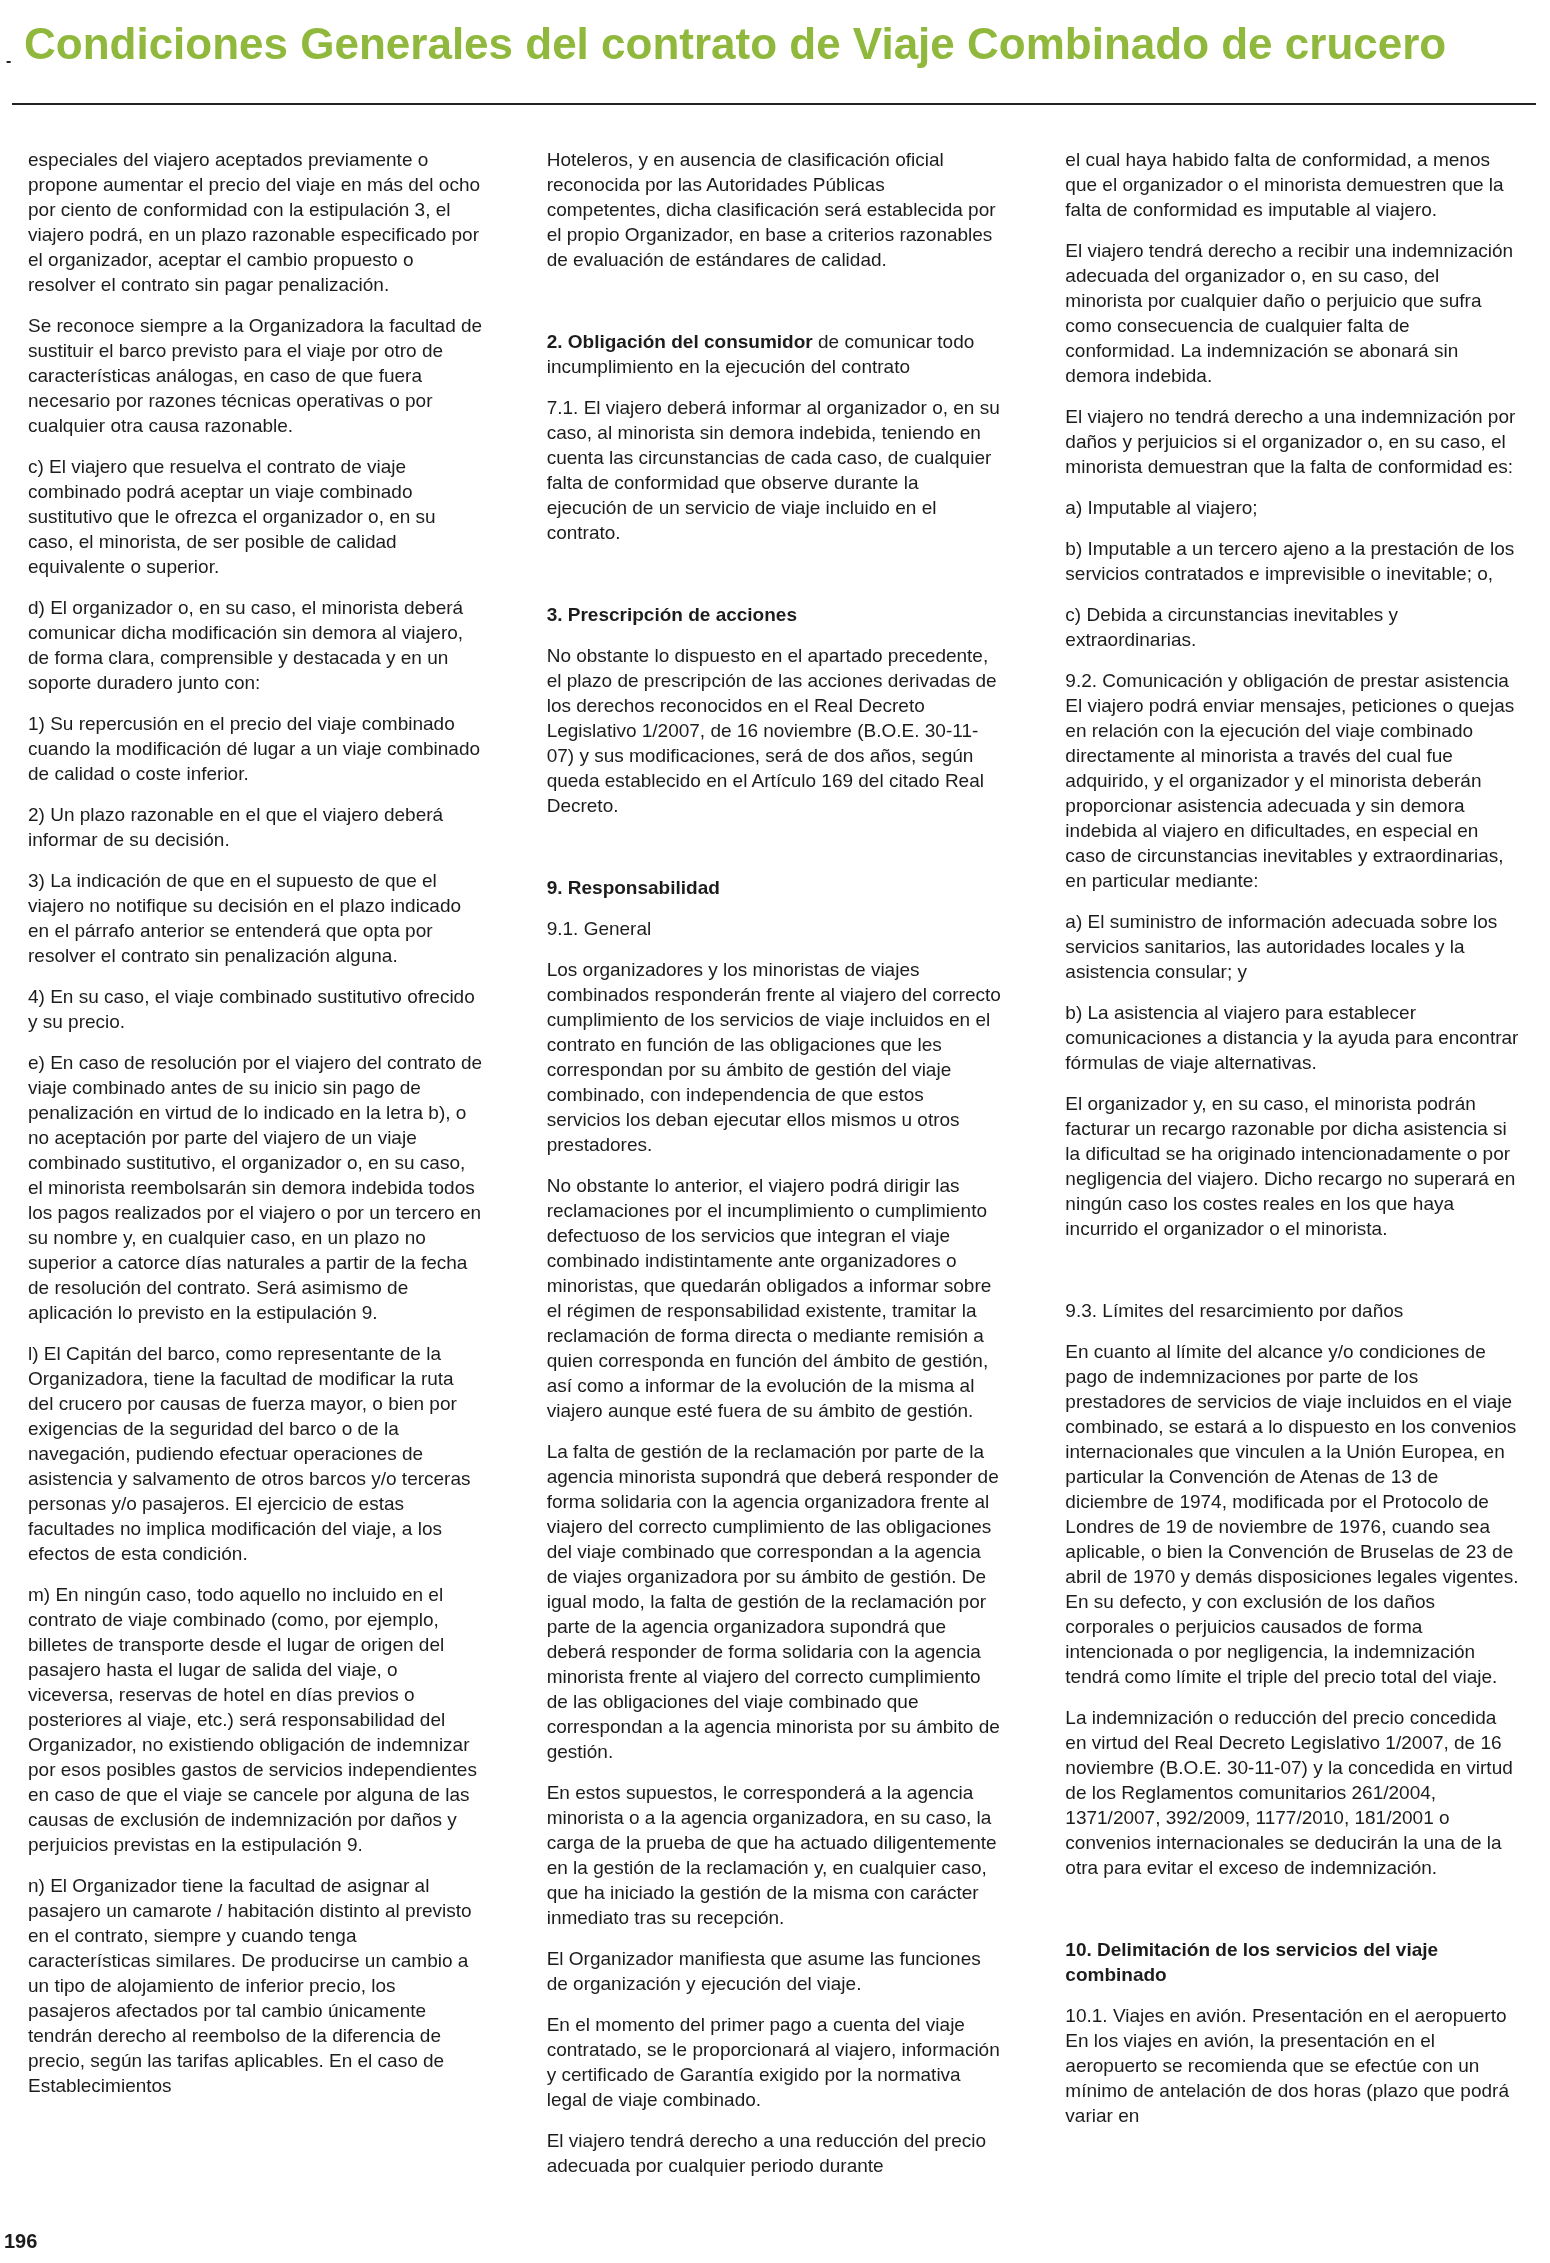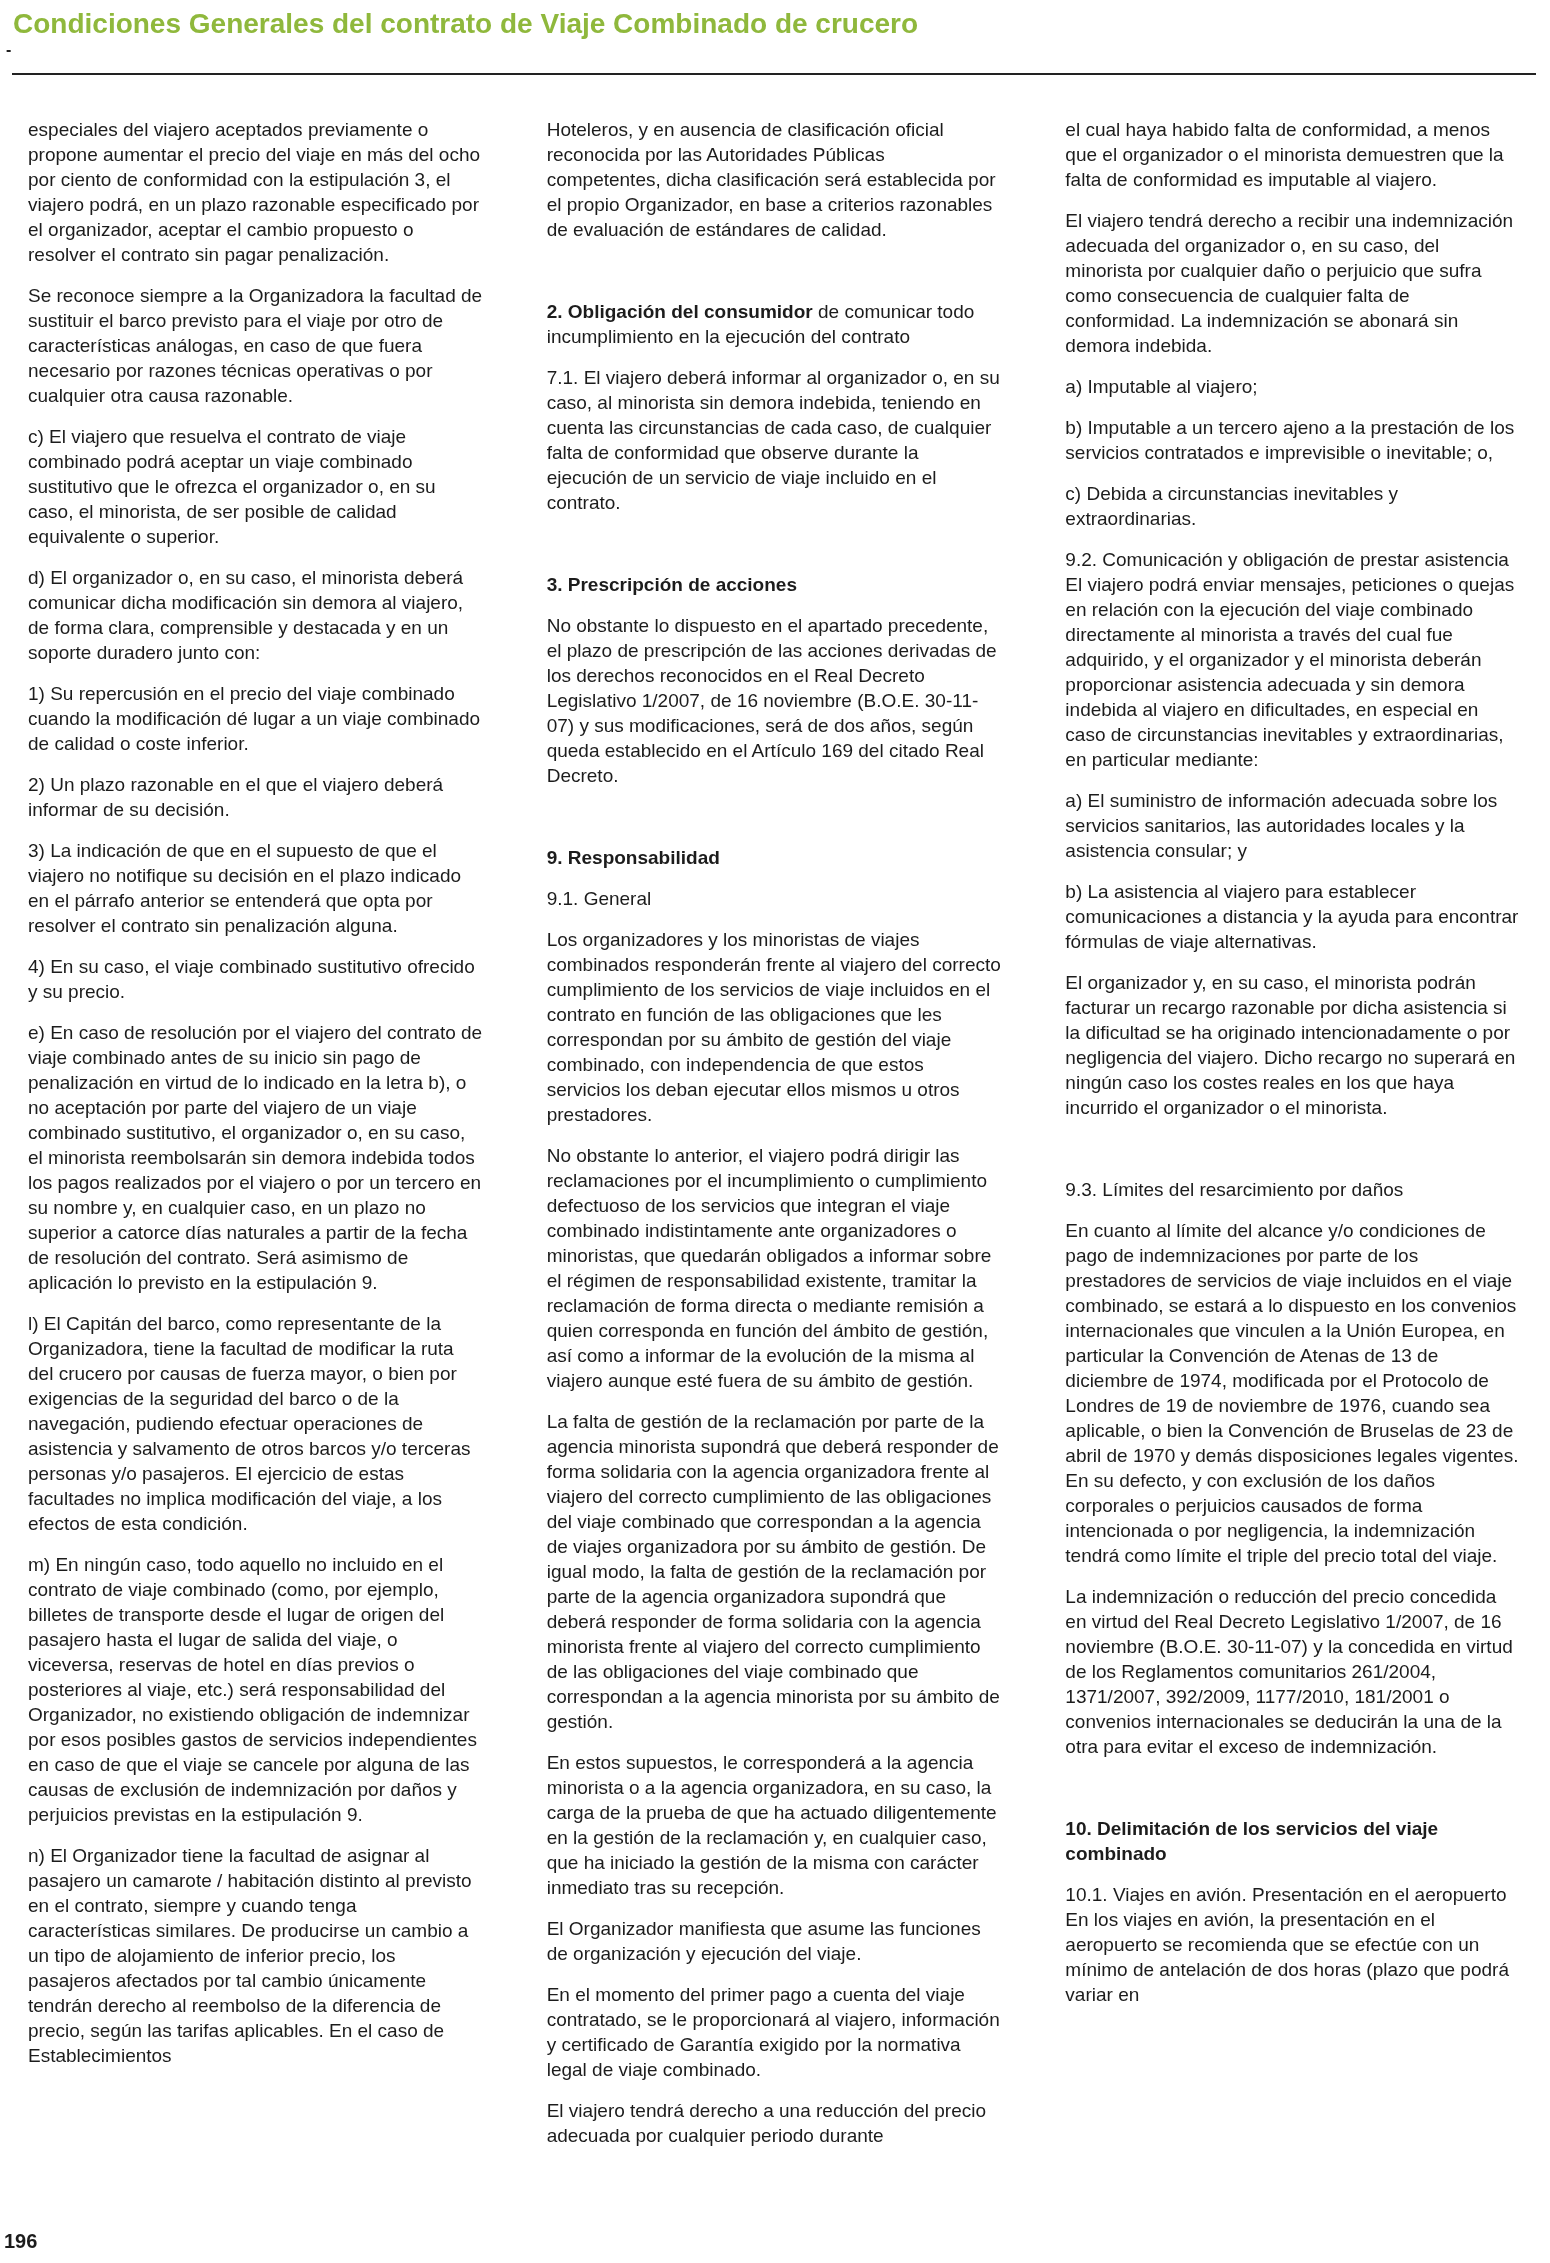--- a/index.html
+++ b/index.html
@@ -21,22 +21,22 @@
   .header { position: relative; }
   .dash {
     position: absolute;
     left: -6px;
     top: 34px;
     font-size: 16px;
     font-weight: bold;
     color: #222;
   }
   h1 {
-    margin: 1px;
-    font-size: 28px;
+    margin: 12px;
+    font-size: 44px;
     font-weight: bold;
     line-height: 1.2;
   }
   .rule {
     border: none;
     border-top: 2px solid #222;
     margin: 32px 0 26px 0;
   }
   .columns {
     display: flex;
@@ -100,20 +100,21 @@
         <p>No obstante lo anterior, el viajero podrá dirigir las reclamaciones por el incumplimiento o cumplimiento defectuoso de los servicios que integran el viaje combinado indistintamente ante organizadores o minoristas, que quedarán obligados a informar sobre el régimen de responsabilidad existente, tramitar la reclamación de forma directa o mediante remisión a quien corresponda en función del ámbito de gestión, así como a informar de la evolución de la misma al viajero aunque esté fuera de su ámbito de gestión.</p>
         <p>La falta de gestión de la reclamación por parte de la agencia minorista supondrá que deberá responder de forma solidaria con la agencia organizadora frente al viajero del correcto cumplimiento de las obligaciones del viaje combinado que correspondan a la agencia de viajes organizadora por su ámbito de gestión. De igual modo, la falta de gestión de la reclamación por parte de la agencia organizadora supondrá que deberá responder de forma solidaria con la agencia minorista frente al viajero del correcto cumplimiento de las obligaciones del viaje combinado que correspondan a la agencia minorista por su ámbito de gestión.</p>
         <p>En estos supuestos, le corresponderá a la agencia minorista o a la agencia organizadora, en su caso, la carga de la prueba de que ha actuado diligentemente en la gestión de la reclamación y, en cualquier caso, que ha iniciado la gestión de la misma con carácter inmediato tras su recepción.</p>
         <p>El Organizador manifiesta que asume las funciones de organización y ejecución del viaje.</p>
         <p>En el momento del primer pago a cuenta del viaje contratado, se le proporcionará al viajero, información y certificado de Garantía exigido por la normativa legal de viaje combinado.</p>
         <p>El viajero tendrá derecho a una reducción del precio adecuada por cualquier periodo durante</p>
       </section>
     <section class="col">
         <p>el cual haya habido falta de conformidad, a menos que el organizador o el minorista demuestren que la falta de conformidad es imputable al viajero.</p>
         <p>El viajero tendrá derecho a recibir una indemnización adecuada del organizador o, en su caso, del minorista por cualquier daño o perjuicio que sufra como consecuencia de cualquier falta de conformidad. La indemnización se abonará sin demora indebida.</p>
+        <p>El viajero no tendrá derecho a una indemnización por daños y perjuicios si el organizador o, en su caso, el minorista demuestran que la falta de conformidad es:</p>
         <p>a) Imputable al viajero;</p>
         <p>b) Imputable a un tercero ajeno a la prestación de los servicios contratados e imprevisible o inevitable; o,</p>
         <p>c) Debida a circunstancias inevitables y extraordinarias.</p>
         <p>9.2. Comunicación y obligación de prestar asistencia El viajero podrá enviar mensajes, peticiones o quejas en relación con la ejecución del viaje combinado directamente al minorista a través del cual fue adquirido, y el organizador y el minorista deberán proporcionar asistencia adecuada y sin demora indebida al viajero en dificultades, en especial en caso de circunstancias inevitables y extraordinarias, en particular mediante:</p>
         <p>a) El suministro de información adecuada sobre los servicios sanitarios, las autoridades locales y la asistencia consular; y</p>
         <p>b) La asistencia al viajero para establecer comunicaciones a distancia y la ayuda para encontrar fórmulas de viaje alternativas.</p>
         <p>El organizador y, en su caso, el minorista podrán facturar un recargo razonable por dicha asistencia si la dificultad se ha originado intencionadamente o por negligencia del viajero. Dicho recargo no superará en ningún caso los costes reales en los que haya incurrido el organizador o el minorista.</p>
         <div class="gap"></div>
         <p>9.3. Límites del resarcimiento por daños</p>
         <p>En cuanto al límite del alcance y/o condiciones de pago de indemnizaciones por parte de los prestadores de servicios de viaje incluidos en el viaje combinado, se estará a lo dispuesto en los convenios internacionales que vinculen a la Unión Europea, en particular la Convención de Atenas de 13 de diciembre de 1974, modificada por el Protocolo de Londres de 19 de noviembre de 1976, cuando sea aplicable, o bien la Convención de Bruselas de 23 de abril de 1970 y demás disposiciones legales vigentes. En su defecto, y con exclusión de los daños corporales o perjuicios causados de forma intencionada o por negligencia, la indemnización tendrá como límite el triple del precio total del viaje.</p>

